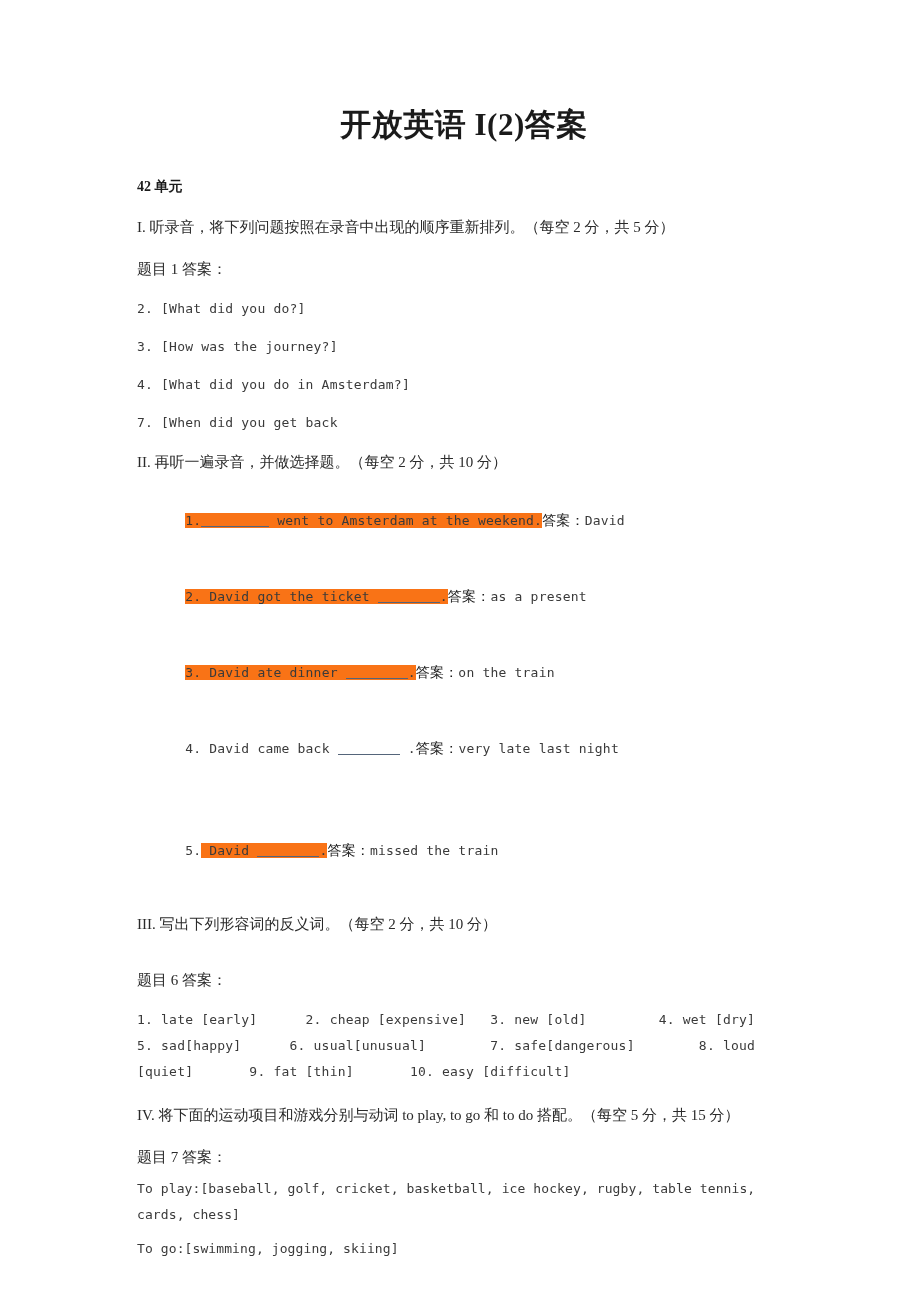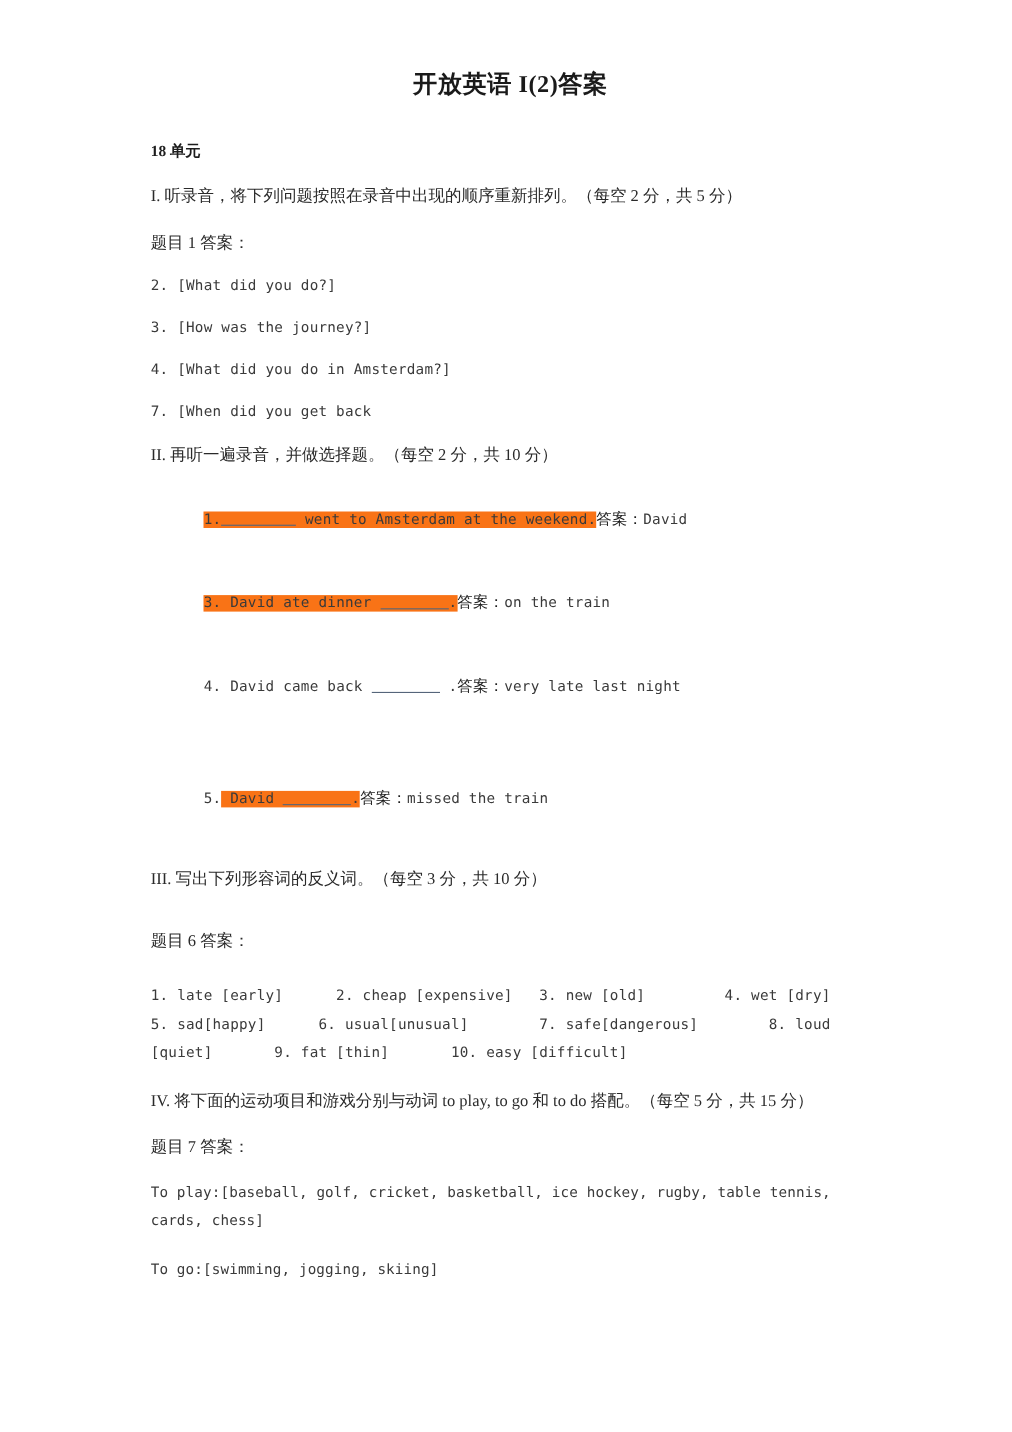--- a/index.html
+++ b/index.html
@@ -25,25 +25,25 @@
   .content {
     position: absolute;
     left: 137px;
     top: 0;
     width: 654px;
   }
 
   
   .doc-title {
     margin: 0;
-    padding-top: 60px;
+    padding-top: 108px;
     text-align: center;
     font-family: "Liberation Serif", "DejaVu Serif", serif;
     font-weight: bold;
-    font-size: 22px;
+    font-size: 31px;
     line-height: 34px;
     letter-spacing: 0.5px;
     color: #1a1a1a;
   }
 
   
   .unit-heading {
     font-weight: bold;
     font-size: 14px;
     line-height: 20px;
@@ -96,79 +96,82 @@
     font-size: 14px;
     color: #1c1c1c;
   }
 
   
   .antonyms {
     font-family: "DejaVu Sans Mono", "Liberation Mono", monospace;
     font-size: 13px;
     line-height: 26px;
     letter-spacing: 0.2px;
-    margin-top: 26px;
+    margin-top: 16px;
     color: #3a3a3a;
     white-space: pre-wrap;
     width: 672px;
   }
 
   
   .verb-list {
     font-family: "DejaVu Sans Mono", "Liberation Mono", monospace;
     font-size: 13px;
     line-height: 26px;
     letter-spacing: 0.1px;
-    margin-top: 18px;
+    margin-top: 8px;
     color: #3a3a3a;
   }
   .spacer-sm { height: 14px; }
   .spacer-md { height: 26px; }
 </style>
 </head>
 <body>
 
 <div class="page">
   <div class="content">
 
     <h1 class="doc-title">开放英语 I(2)答案</h1>
 
-    <div class="unit-heading">18 单元</div>
+    <div class="unit-heading">42 单元</div>
 
     <div class="section-head">I. 听录音，将下列问题按照在录音中出现的顺序重新排列。（每空 2 分，共 5 分）</div>
     <div class="answer-label">题目 1 答案：</div>
 
     <div class="ansline">2. [What did you do?]</div>
     <div class="ansline">3. [How was the journey?]</div>
     <div class="ansline">4. [What did you do in Amsterdam?]</div>
     <div class="ansline">7. [When did you get back</div>
 
     <div class="section-head">II. 再听一遍录音，并做选择题。（每空 2 分，共 10 分）</div>
 
     <div class="fill-row">
       <span class="hl"><span>1.</span><span></span><span class="blank b-long"></span><span> went to Amsterdam at the weekend.</span></span><span class="cjk">答案：</span><span>David</span>
     </div>
 
+    <div class="fill-row">
+      <span class="hl"><span>2.</span><span> David got the ticket </span><span class="blank b-med"></span><span>.</span></span><span class="cjk">答案：</span><span>as a present</span>
+    </div>
 
     <div class="fill-row">
       <span class="hl"><span>3.</span><span> David ate dinner </span><span class="blank b-med"></span><span>.</span></span><span class="cjk">答案：</span><span>on the train</span>
     </div>
 
     <div class="fill-row">
       <span>4.</span><span> David came back </span><span class="blank b-med"></span><span> .</span><span class="cjk">答案：</span><span>very late last night</span>
     </div>
 
     <div class="spacer-md"></div>
 
     <div class="fill-row">
       <span>5.</span><span class="hl"><span> David </span><span class="blank b-med"></span><span>.</span></span><span class="cjk">答案：</span><span>missed the train</span>
     </div>
 
     <div class="spacer-sm"></div>
-    <div class="section-head">III. 写出下列形容词的反义词。（每空 3 分，共 10 分）</div>
+    <div class="section-head">III. 写出下列形容词的反义词。（每空 2 分，共 10 分）</div>
     <div class="spacer-sm"></div>
     <div class="answer-label">题目 6 答案：</div>
 
     <div class="antonyms">1. late [early]      2. cheap [expensive]   3. new [old]         4. wet [dry]
 5. sad[happy]      6. usual[unusual]        7. safe[dangerous]        8. loud [quiet]       9. fat [thin]       10. easy [difficult]</div>
 
     <div class="section-head">IV. 将下面的运动项目和游戏分别与动词 to play, to go 和 to do 搭配。（每空 5 分，共 15 分）</div>
     <div class="answer-label">题目 7 答案：</div>
 
     <div class="verb-list">

